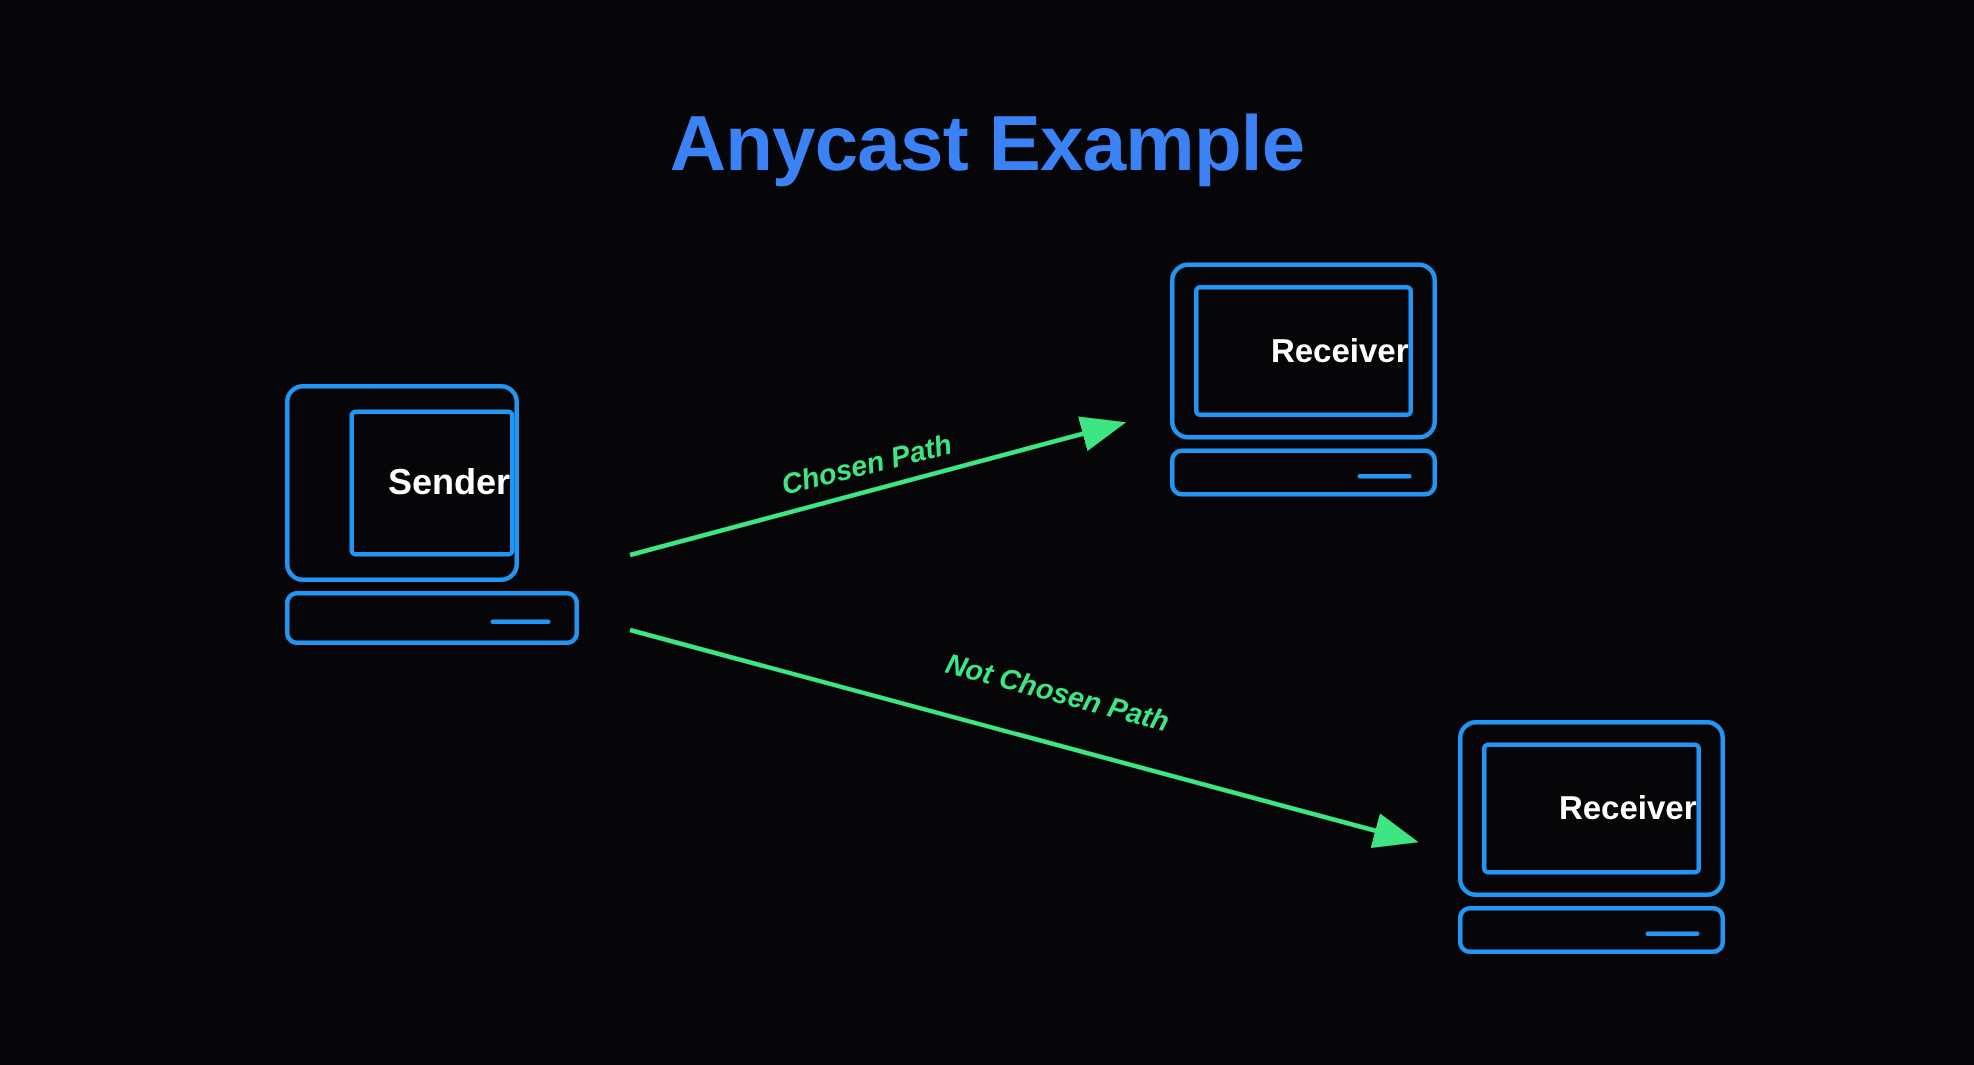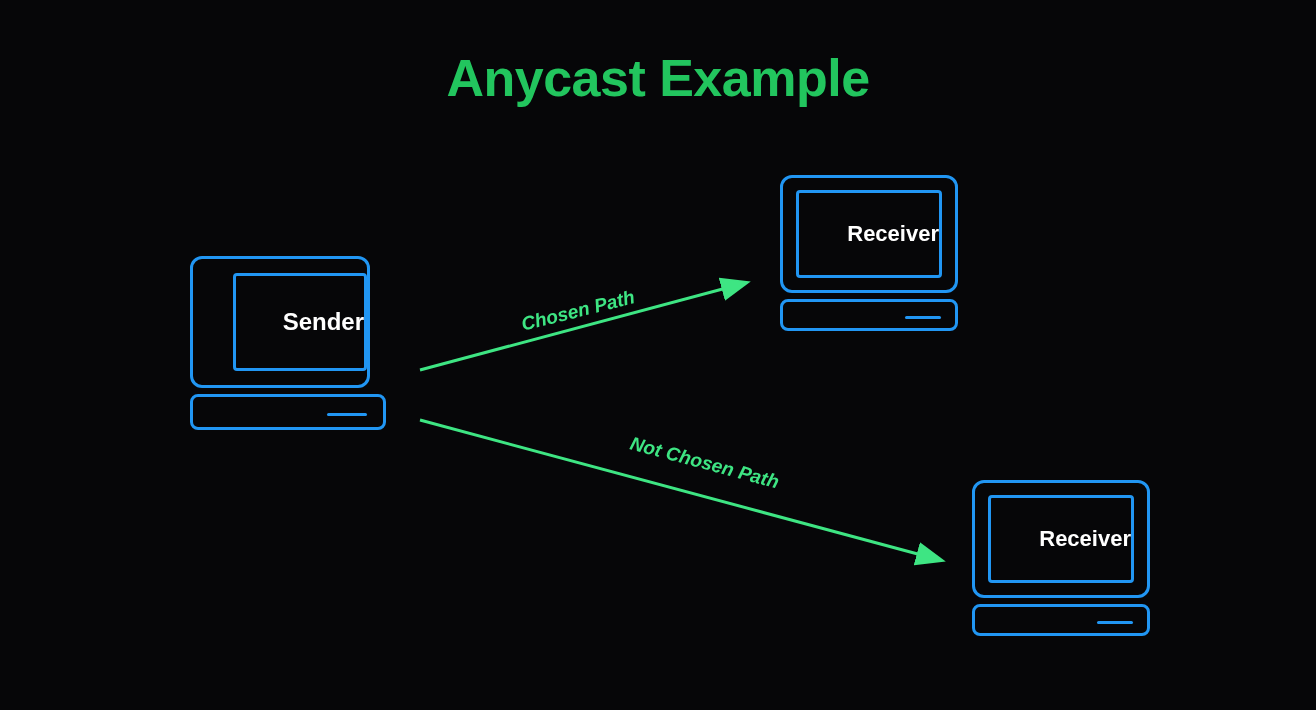--- a/index.html
+++ b/index.html
@@ -10,24 +10,24 @@
     body {
       width: 1316px;
       height: 710px;
       background: #060608;
       position: relative;
       font-family: 'Arial Narrow', 'Helvetica Neue', Arial, sans-serif;
       overflow: hidden;
     }
     .title {
       position: absolute;
-      top: 48px;
+      top: 66px;
       left: 50%;
       transform: translateX(-50%);
-      color: #22c55e;
+      color: #3b82f6;
       font-size: 52px;
       font-weight: 700;
       letter-spacing: -0.5px;
       font-stretch: condensed;
     }
     .computer {
       position: absolute;
     }
     .monitor {
       border: 3px solid #2196f3;
@@ -77,21 +77,21 @@
       height: 710px;
       pointer-events: none;
     }
   </style>
 </head>
 <body>
 
 <div class="title">Anycast Example</div>
 
 <div class="computer" style="left: 190px; top: 256px;">
-  <div class="monitor" style="width: 180px; height: 132px; padding-left: 40px;">
+  <div class="monitor" style="width: 156px; height: 132px; padding-left: 40px;">
     <div class="screen" style="width: 160px; height: 98px;">
       <span class="screen-label" style="font-size: 24px;">Sender</span>
     </div>
   </div>
   <div class="base" style="width: 196px; height: 36px;">
     <div class="base-line" style="right: 16px; top: 16px; width: 40px;"></div>
   </div>
 </div>
 
 <div class="computer" style="left: 780px; top: 175px;">

